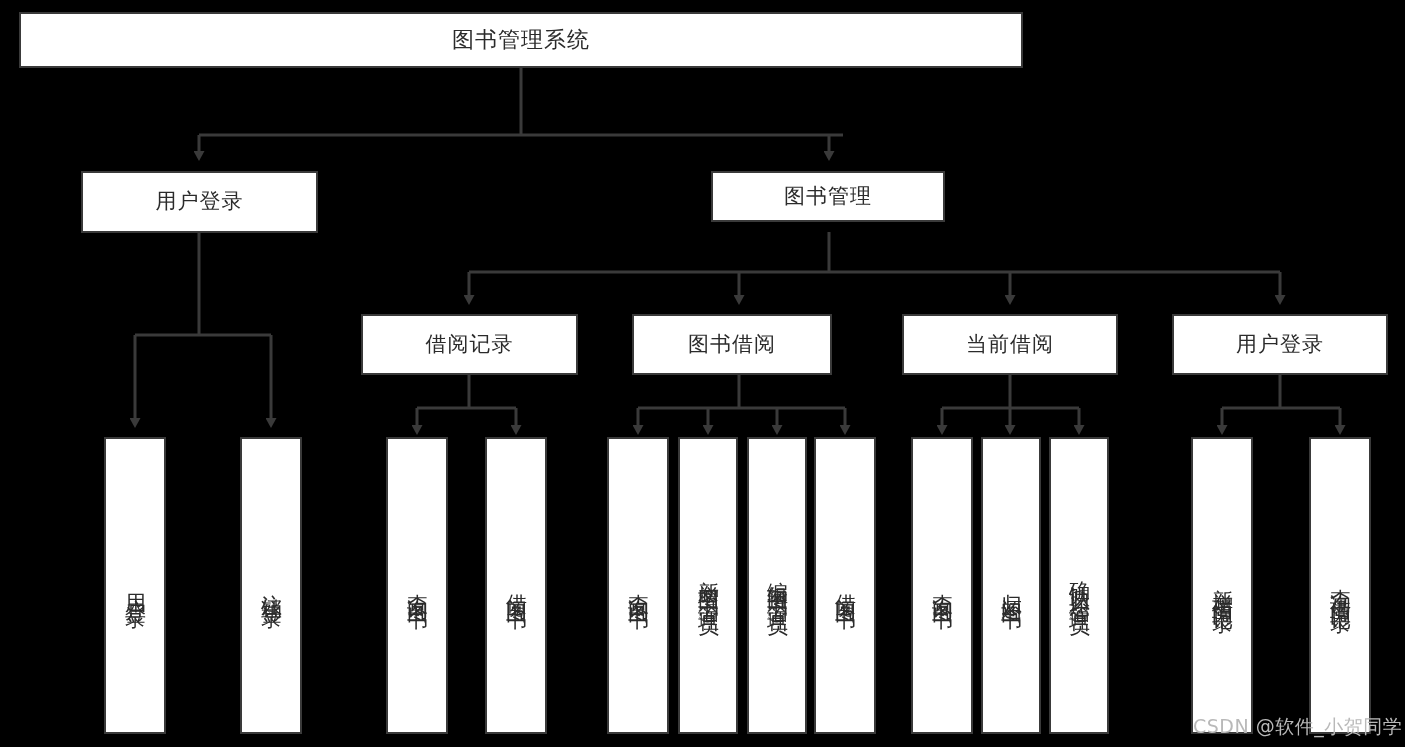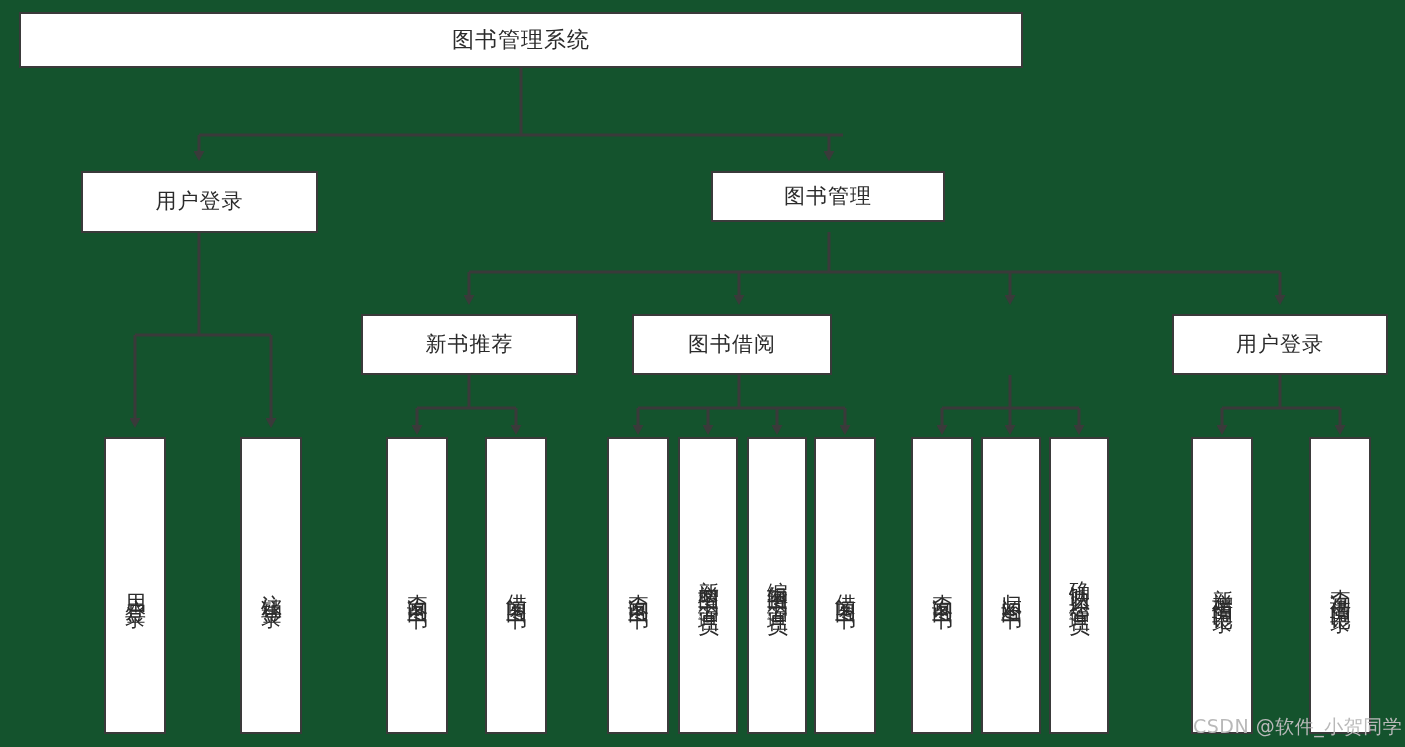--- a/index.html
+++ b/index.html
@@ -7,21 +7,21 @@
     padding: 0;
     background: #ffffff;
   }
   body {
     font-family: "DejaVu Sans", "Liberation Sans", sans-serif;
   }
   #canvas {
     position: relative;
     width: 1405px;
     height: 747px;
-    background: #14532d;
+    background: #000000;
     overflow: hidden;
   }
   #wires {
     position: absolute;
     left: 0;
     top: 0;
     width: 1405px;
     height: 747px;
   }
   .node {
@@ -122,24 +122,27 @@
   </div>
 
   <div class="node node-h" style="left:81px; top:171px; width:237px; height:62px;">
     <span>用户登录</span>
   </div>
   <div class="node node-h" style="left:711px; top:171px; width:234px; height:51px;">
     <span>图书管理</span>
   </div>
 
   <div class="node node-h" style="left:361px; top:314px; width:217px; height:61px;">
-    <span>新书推荐</span>
+    <span>借阅记录</span>
   </div>
   <div class="node node-h" style="left:632px; top:314px; width:200px; height:61px;">
     <span>图书借阅</span>
+  </div>
+  <div class="node node-h" style="left:902px; top:314px; width:216px; height:61px;">
+    <span>当前借阅</span>
   </div>
   <div class="node node-h" style="left:1172px; top:314px; width:216px; height:61px;">
     <span>用户登录</span>
   </div>
 
   <div class="node node-v" style="left:104px; top:437px; width:62px; height:297px;">
     <span class="vlabel">用户登录</span>
   </div>
   <div class="node node-v" style="left:240px; top:437px; width:62px; height:297px;">
     <span class="vlabel">注销登录</span>

